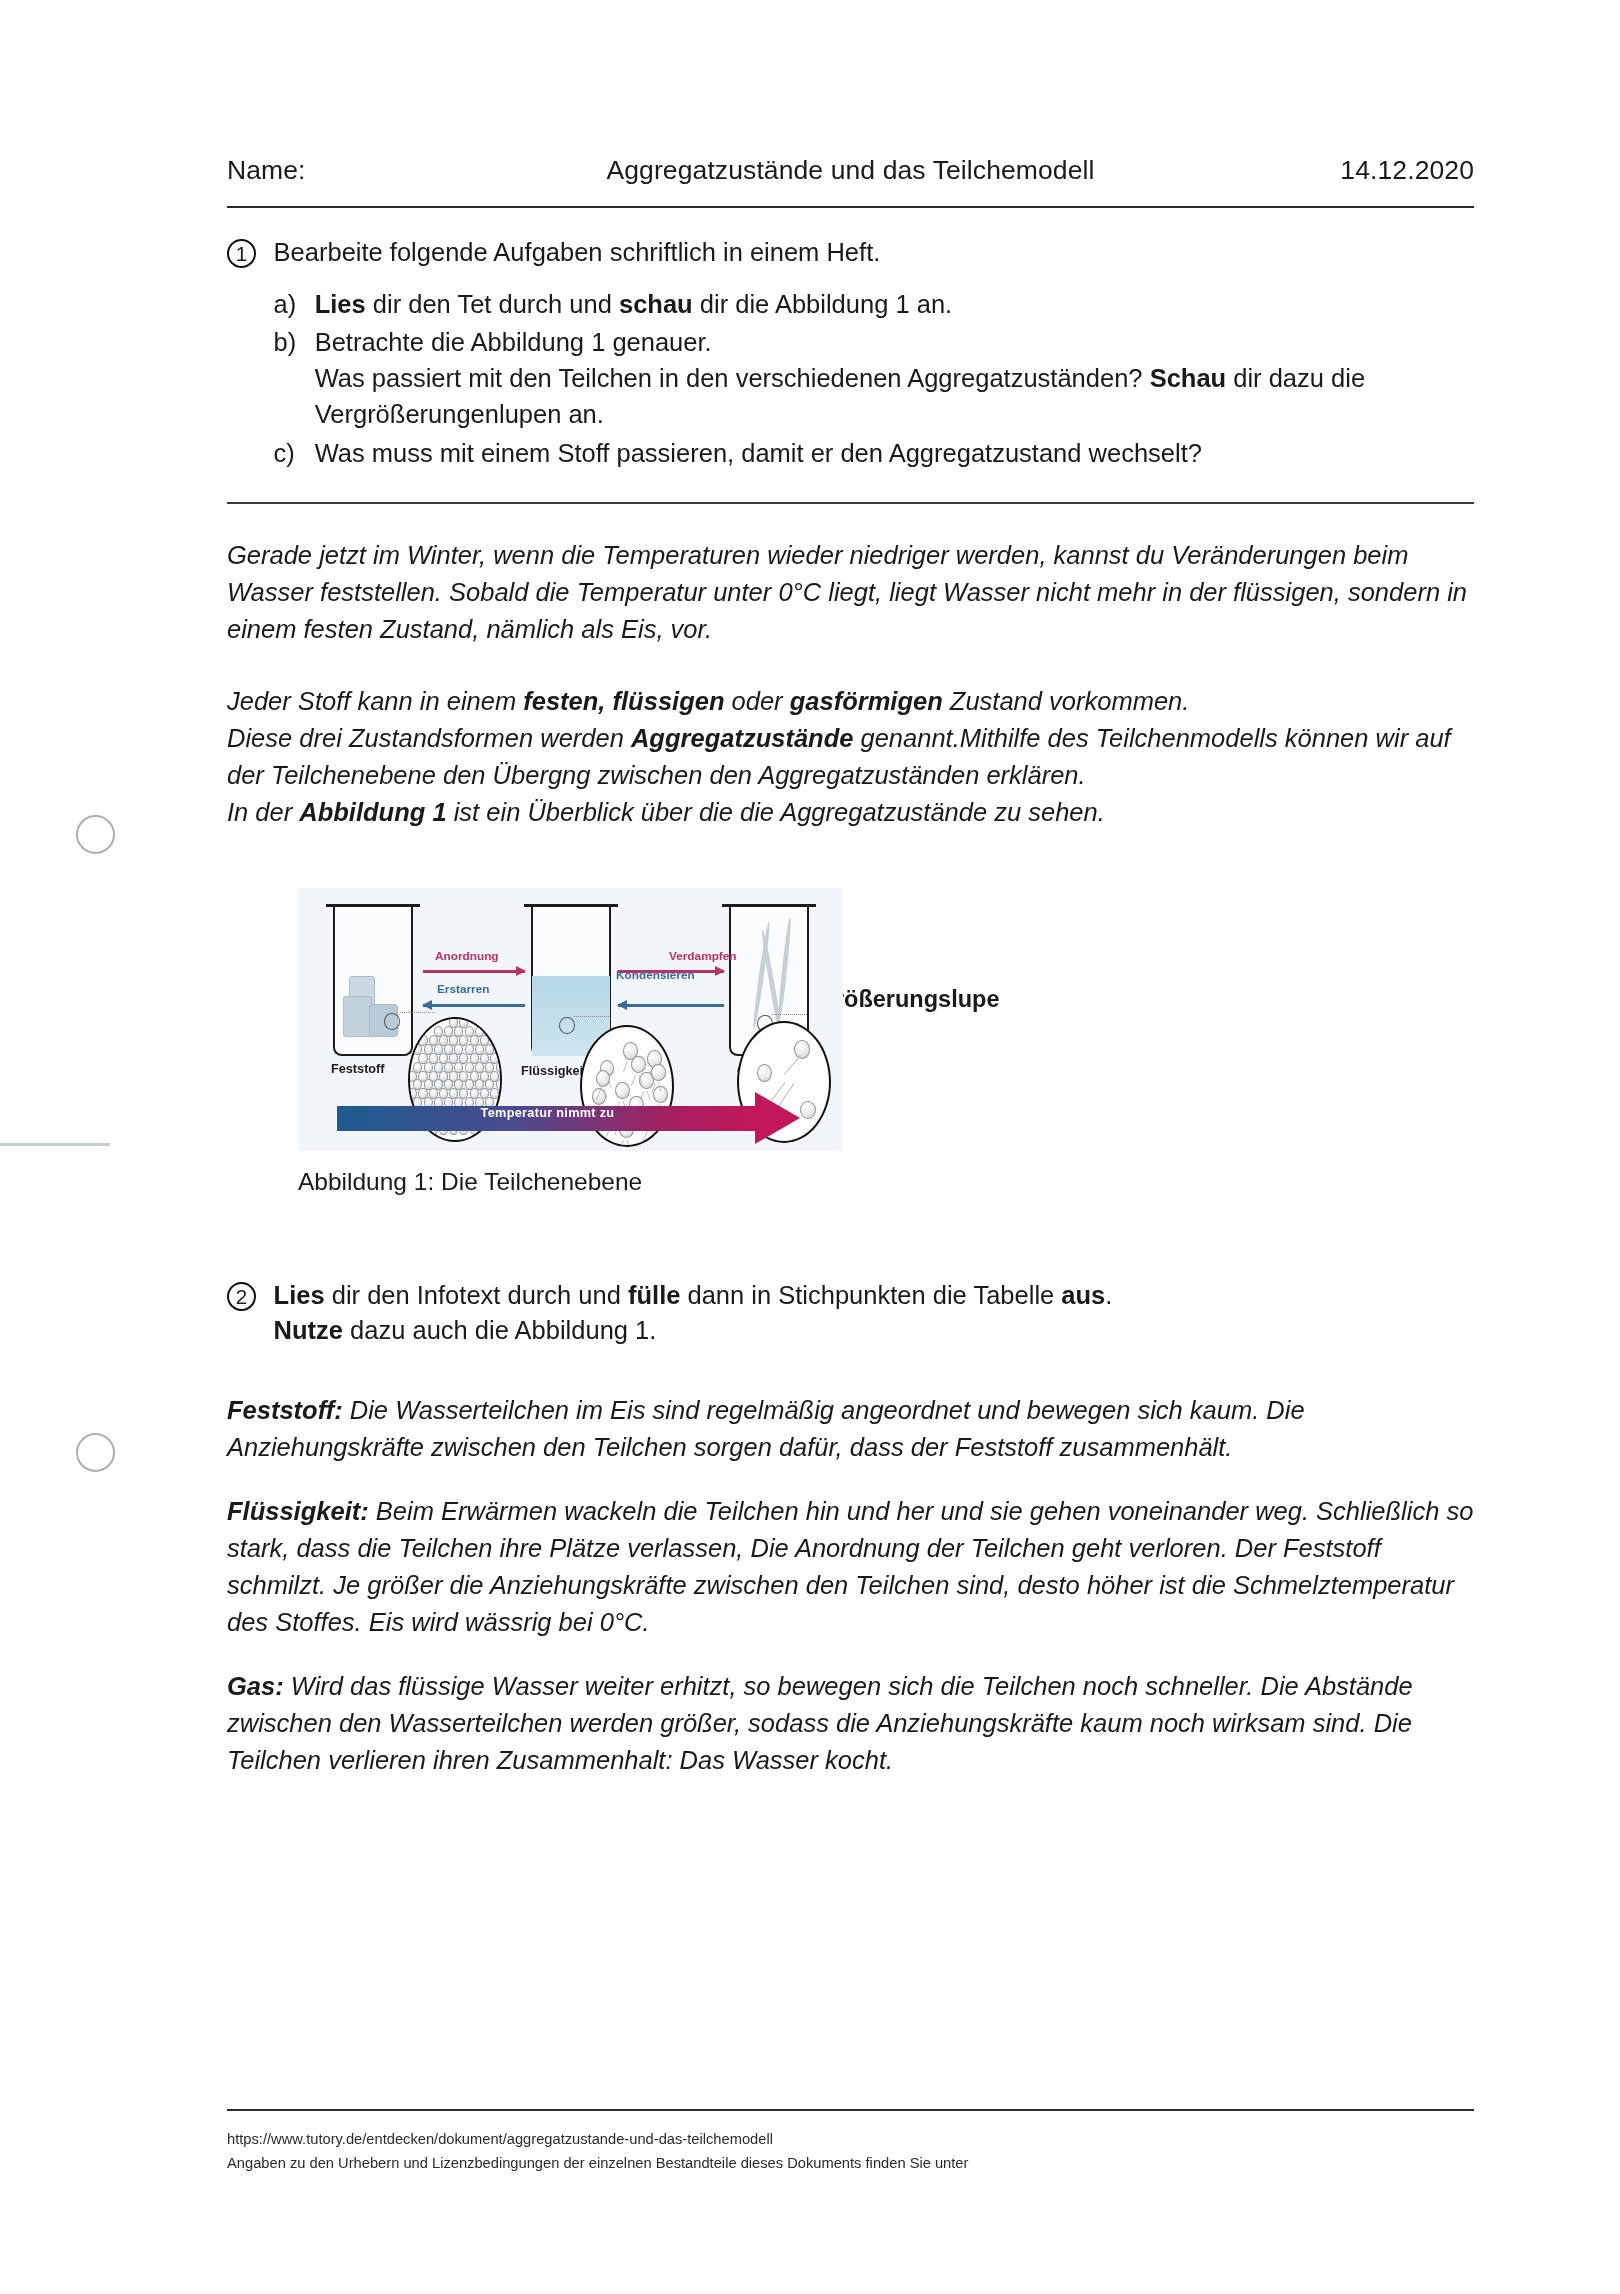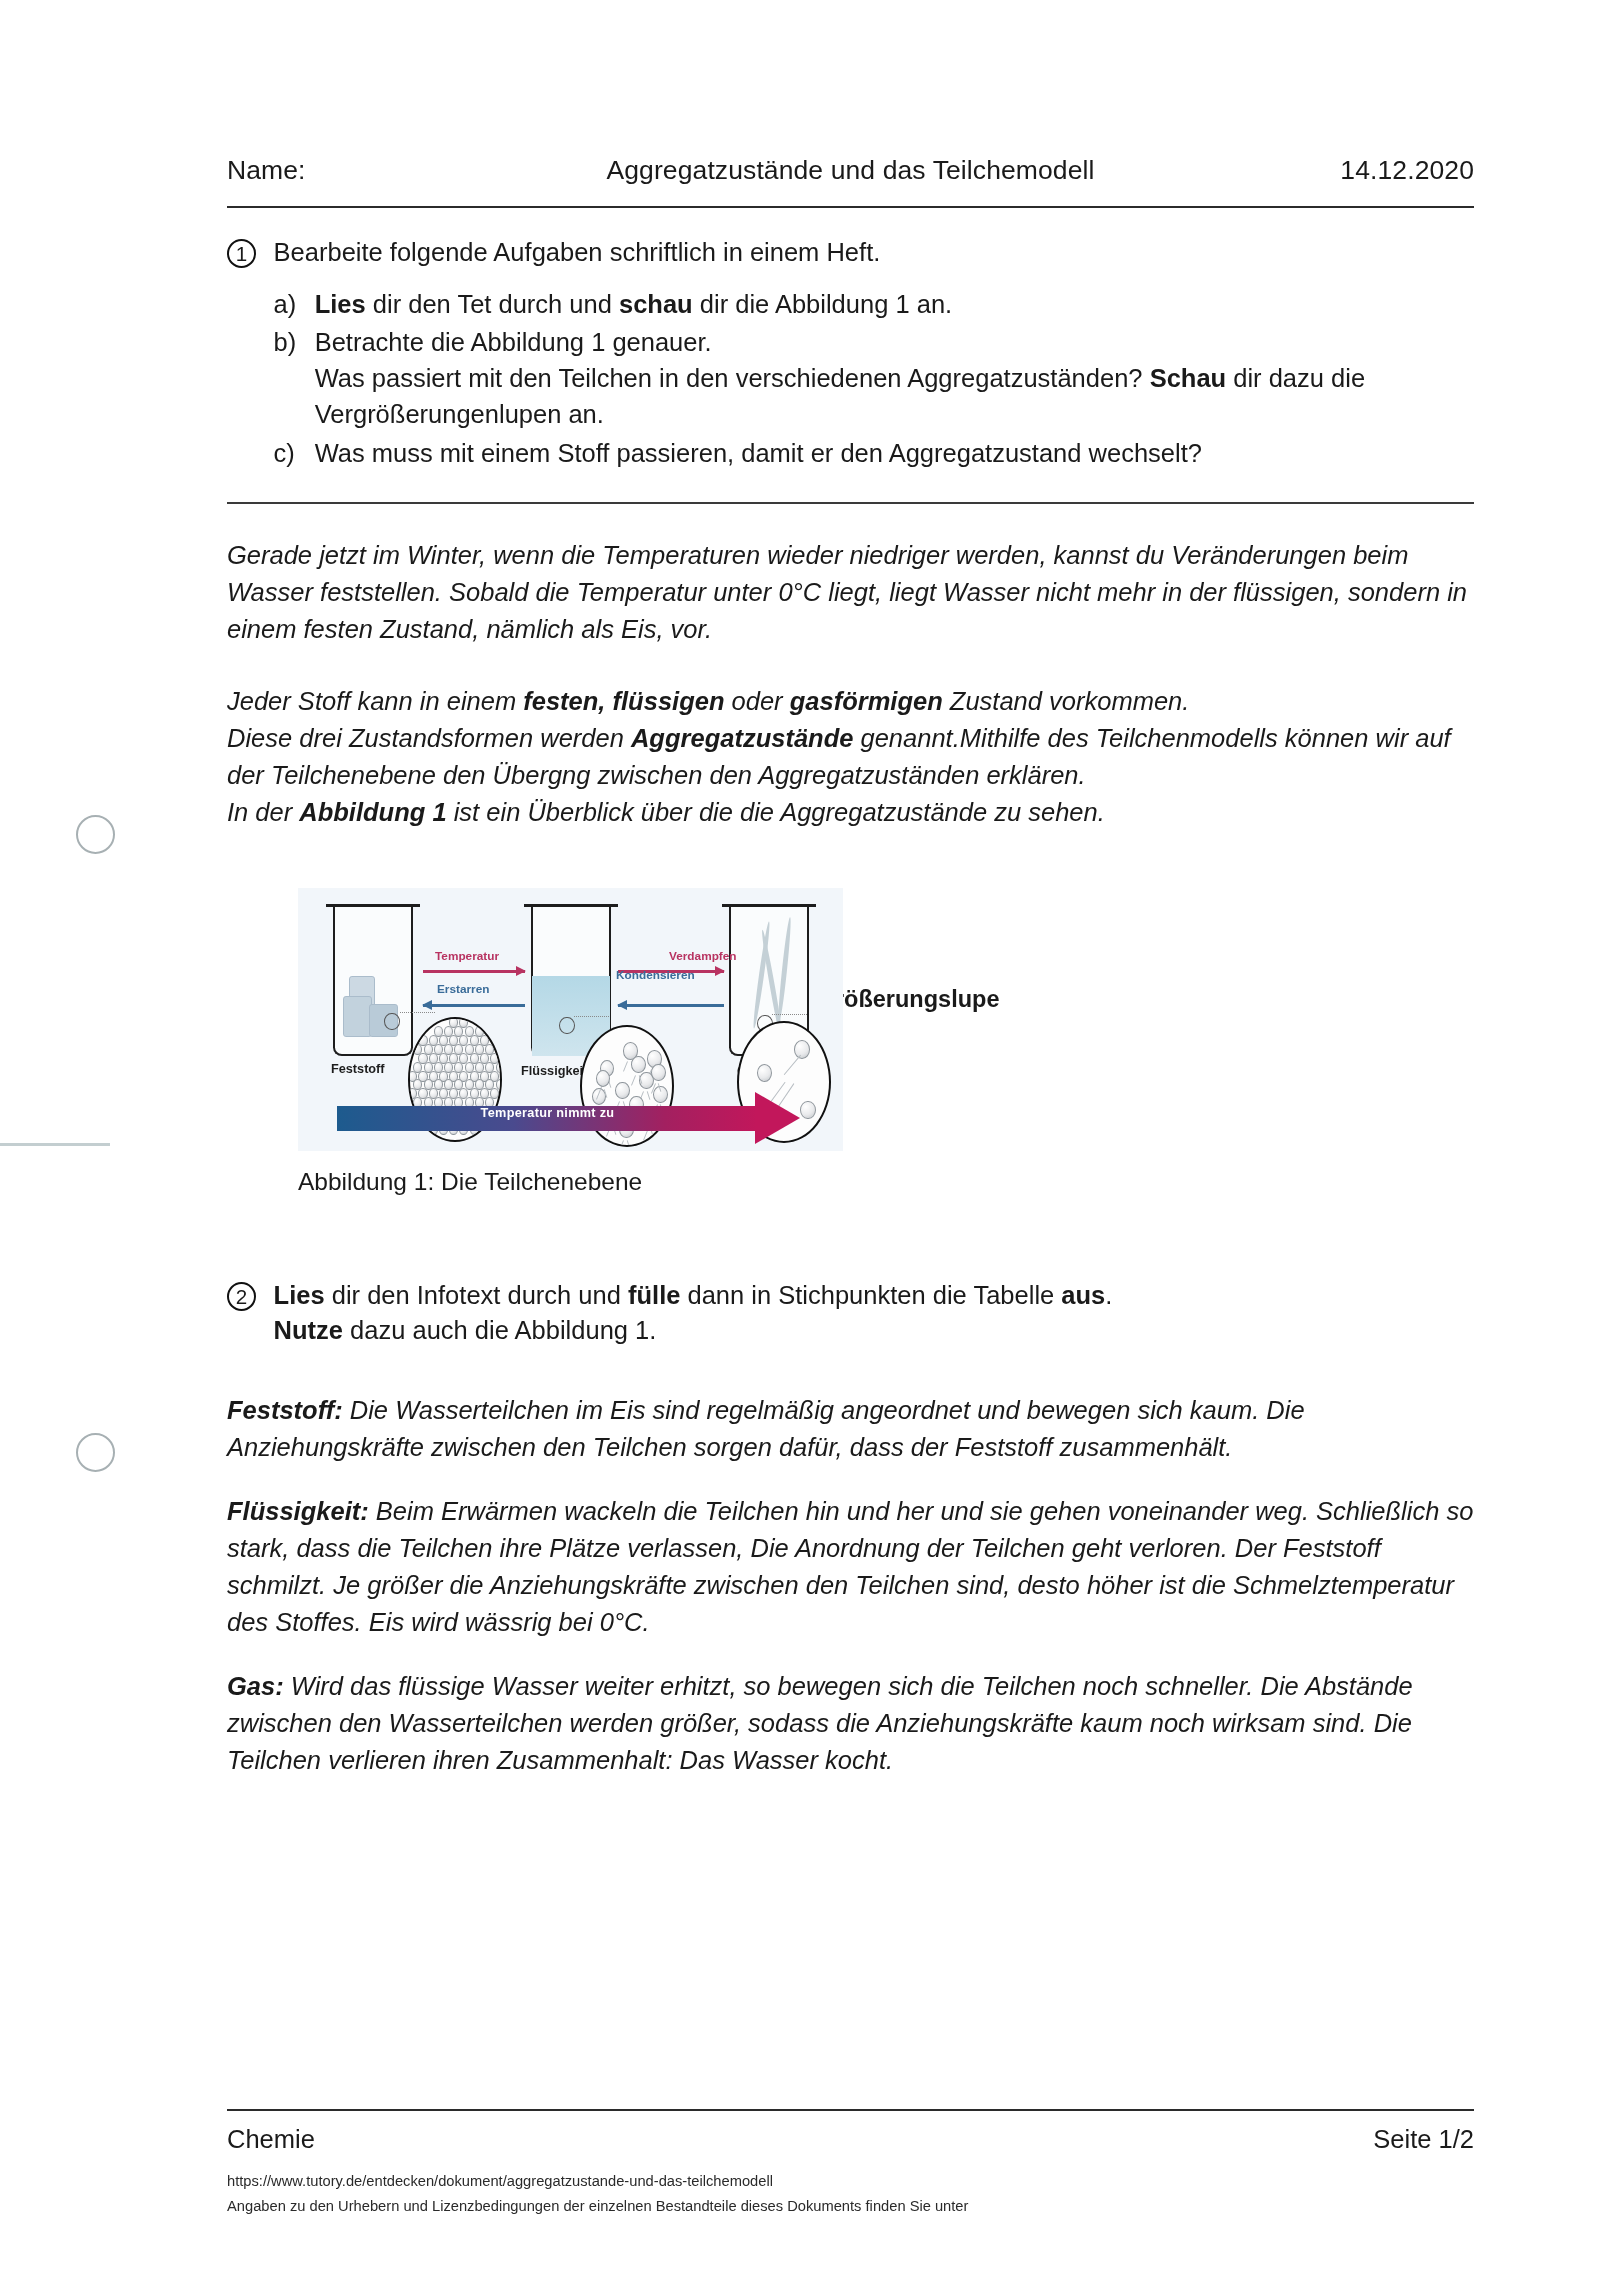--- a/index.html
+++ b/index.html
@@ -385,21 +385,21 @@
         <div class="wisp w2"></div>
         <div class="wisp w3"></div>
 
         <div class="zoom-dot" style="left:86px; top:125px;"></div>
         <div class="dash" style="left:102px; top:124px; width:35px;"></div>
         <div class="zoom-dot" style="left:261px; top:129px;"></div>
         <div class="dash" style="left:276px; top:128px; width:35px;"></div>
         <div class="zoom-dot" style="left:459px; top:127px;"></div>
         <div class="dash" style="left:474px; top:126px; width:35px;"></div>
 
-        <div class="arrow-lbl red" style="left:137px; top:61px;">Temperatur</div>
+        <div class="arrow-lbl red" style="left:137px; top:61px;">Anordnung</div>
         <div class="arr red" style="left:125px; top:82px; width:102px;"></div>
         <div class="arrow-lbl blue" style="left:139px; top:94px;">Erstarren</div>
         <div class="arr blue" style="left:125px; top:116px; width:102px;"></div>
 
         <div class="arrow-lbl red" style="left:323px; top:61px;margin-left:48px;">Verdampfen</div>
         <div class="arr red" style="left:320px; top:82px; width:106px;"></div>
         <div class="arrow-lbl blue" style="left:318px; top:80px;">Kondensieren</div>
         <div class="arr blue" style="left:320px; top:116px; width:106px;"></div>
 
         <div class="state-lbl" style="left:33px; top:174px;">Feststoff</div>
@@ -577,24 +577,20 @@
       <div class="gap-md"></div>
       <p><b>Flüssigkeit:</b> Beim Erwärmen wackeln die Teilchen hin und her und sie gehen voneinander weg. Schließlich so stark, dass die Teilchen ihre Plätze verlassen, Die Anordnung der Teilchen geht verloren. Der Feststoff schmilzt. Je größer die Anziehungskräfte zwischen den Teilchen sind, desto höher ist die Schmelztemperatur des Stoffes. Eis wird wässrig bei 0°C.</p>
       <div class="gap-md"></div>
       <p><b>Gas:</b> Wird das flüssige Wasser weiter erhitzt, so bewegen sich die Teilchen noch schneller. Die Abstände zwischen den Wasserteilchen werden größer, sodass die Anziehungskräfte kaum noch wirksam sind. Die Teilchen verlieren ihren Zusammenhalt: Das Wasser kocht.</p>
     </div>
 
   </div>
 
   <div class="footer">
     <div class="rule"></div>
-    <div class="footer-row">
-      <span>Chemie</span>
-      <span>Seite 1/2</span>
-    </div>
     <div class="footer-note">
       <div>https://www.tutory.de/entdecken/dokument/aggregatzustande-und-das-teilchemodell</div>
       <div>Angaben zu den Urhebern und Lizenzbedingungen der einzelnen Bestandteile dieses Dokuments finden Sie unter</div>
     </div>
   </div>
 
 </div>
 
 
 </body></html>

